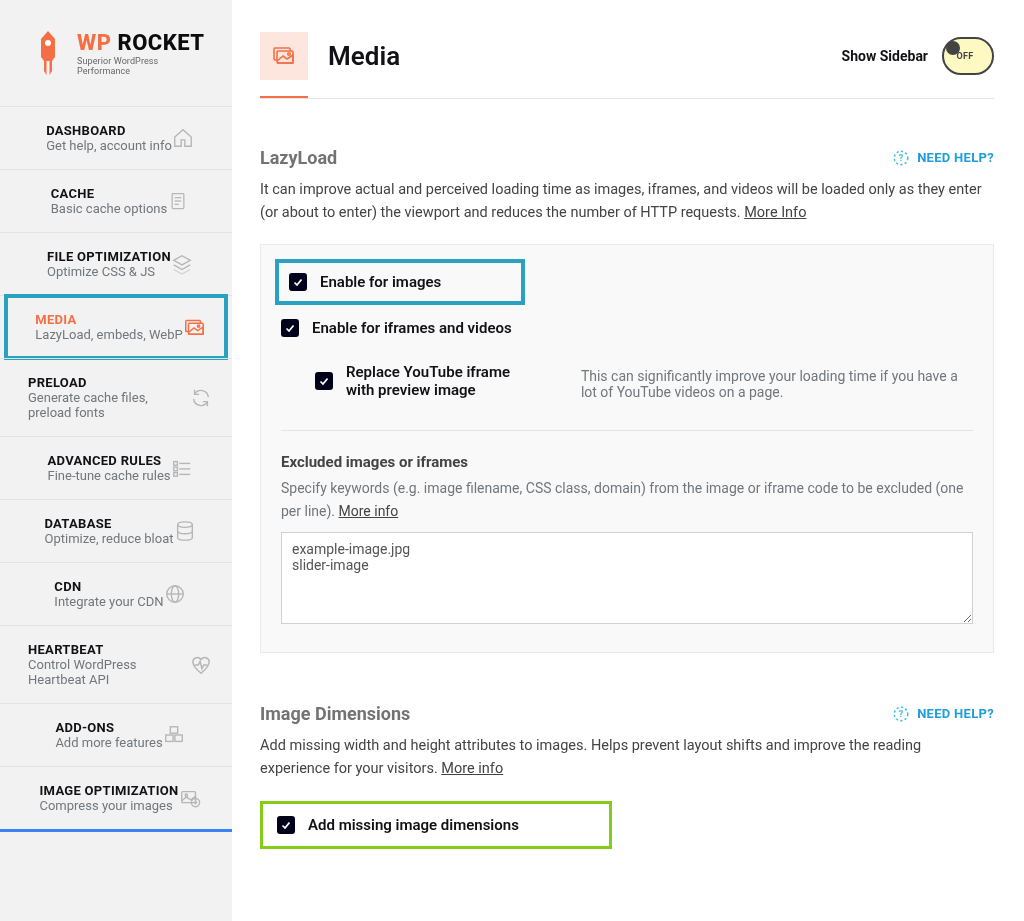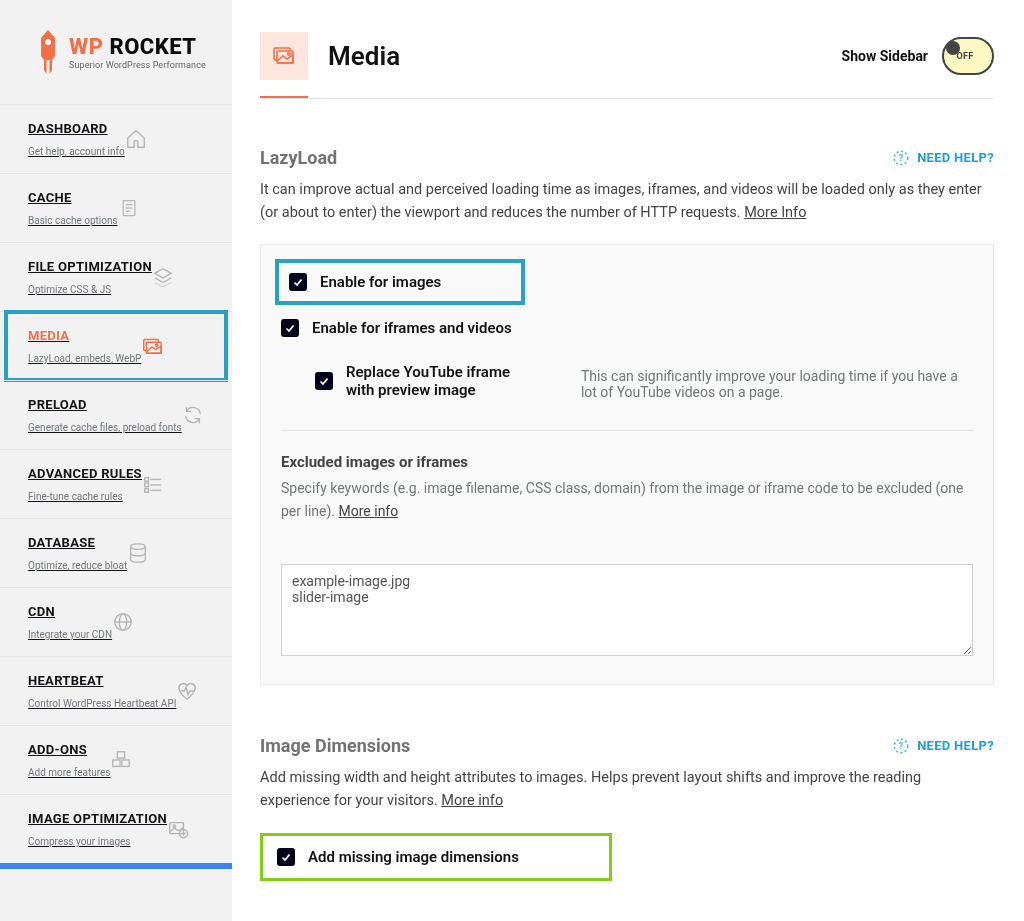--- a/index.html
+++ b/index.html
@@ -1,27 +1,27 @@
 <!DOCTYPE html>
 <html><head>
 <meta charset="utf-8">
 <style>
 * { margin: 0; padding: 0; box-sizing: border-box; }
 body { font-family: -apple-system, BlinkMacSystemFont, "Segoe UI", Roboto, Helvetica, Arial, sans-serif; background: #fff; color: #121116; width: 1024px; }
 .container { display: flex; }
 .sidebar { width: 232px; background: #f2f2f2; min-height: 921px; }
-.logo-area { padding: 30px 25px 30px 35px; display: flex; align-items: center; gap: 8px; }
+.logo-area { padding: 30px 25px 30px 35px; display: flex; align-items: center; gap: 16px; }
 .logo-svg { flex-shrink: 0; }
 .logo-text .brand { font-size: 22px; font-weight: 800; letter-spacing: 0.5px; color: #0c0c0e; }
 .logo-text .brand .wp { color: #f56f46; }
 .logo-text .tag { font-size: 9px; color: #666; margin-top: 1px; letter-spacing: 0.1px; }
-.nav-item { border-top: 1px solid #e3e3e3; padding: 16px 20px 16px 28px; display: flex; justify-content: flex-start; align-items: center; cursor: pointer; position: relative; text-decoration: underline; }
-.nav-item:last-child { border-bottom: 6px solid #3b82f6; }
+.nav-item { border-top: 1px solid #e3e3e3; padding: 16px 20px 16px 28px; display: flex; justify-content: center; align-items: center; cursor: pointer; position: relative; }
+.nav-item:last-child { border-bottom: 3px solid #3b82f6; }
 .nav-item .titles .t { font-size: 13px; font-weight: 700; letter-spacing: 0.3px; color: #121116; }
-.nav-item .titles .d { font-size: 10px; color: #72777c; margin-top: 10px; }
+.nav-item .titles .d { font-size: 13px; color: #72777c; margin-top: 0; }
 .nav-item .icon { color: #b6b6b6; width: 22px; height: 22px; display: flex; align-items: center; justify-content: center; }
 .nav-item.active .titles .t { color: #f56f46; }
 .nav-item.active .icon { color: #f56f46; }
 .nav-item.highlighted::after { content:""; position:absolute; inset: -2px 4px -2px 4px; border: 4px solid #2aa1c0; pointer-events: none; }
 .main { flex: 1; padding: 32px 30px 0 28px; background: #fff; }
 .page-header { display: flex; align-items: center; justify-content: space-between; padding-bottom: 16px; }
 .page-header .left { display: flex; align-items: center; gap: 20px; }
 .page-header .hicon { width: 48px; height: 48px; background: #fde6dd; display: flex; align-items: center; justify-content: center; color: #f56f46; }
 .page-header h1 { font-size: 26px; font-weight: 600; color: #121116; }
 .toggle-sidebar { display: flex; align-items: center; gap: 14px; }
@@ -44,21 +44,21 @@
 .opt-row.inner .line { display: flex; align-items: center; gap: 13px; }
 .opt-row.inner .desc { font-size: 14px; color: #72777c; margin-top: 5px; margin-left: 32px; }
 .checkbox { width: 18px; height: 18px; background: #02011b; border-radius: 3px; display: flex; align-items: center; justify-content: center; flex-shrink: 0; cursor: pointer; }
 .checkbox svg { width: 12px; height: 12px; }
 .opt-label { font-size: 15px; font-weight: 600; color: #121116; }
 .opt-row.hl-box { border: 4px solid #2aa1c0; padding: 10px 80px 10px 10px; margin: -4px 0 6px -6px; width: fit-content; }
 .divider { border: none; border-top: 1px solid #e5e5e5; margin: 22px 0; }
 .sub-title { font-size: 15px; font-weight: 700; color: #444; margin-bottom: 6px; }
 .sub-desc { font-size: 14px; color: #72777c; line-height: 1.6; margin-bottom: 10px; }
 .sub-desc .more { text-decoration: underline; color: #444; cursor:pointer; }
-textarea.exclude { width: 100%; height: 92px; border: 1px solid #d1d1d1; background: #fff; padding: 8px 10px; font-family: inherit; font-size: 14px; color: #555; resize: both; margin-top: 32px; }
+textarea.exclude { width: 100%; height: 92px; border: 1px solid #d1d1d1; background: #fff; padding: 8px 10px; font-family: inherit; font-size: 14px; color: #555; resize: both; }
 .dim-box { border: 3px solid #84cc16; padding: 12px 90px 12px 14px; display: flex; align-items: center; gap: 13px; width: fit-content; }
 </style>
 </head>
 <body>
 
 <div class="container">
   <aside class="sidebar">
     <div class="logo-area">
       <svg class="logo-svg" width="26" height="44" viewBox="0 0 26 44">
         <path d="M13 0 L20 8 L20 26 L17 30 L17 40 L14.5 44 L14.5 30 L11.5 30 L11.5 44 L9 40 L9 30 L6 26 L6 8 Z" fill="#f56f46"></path>

